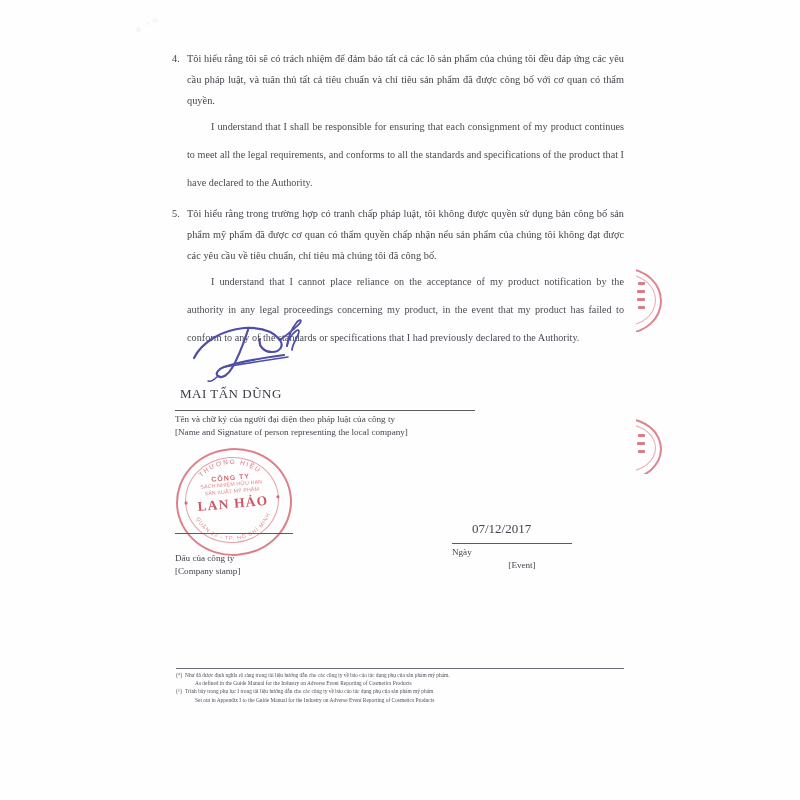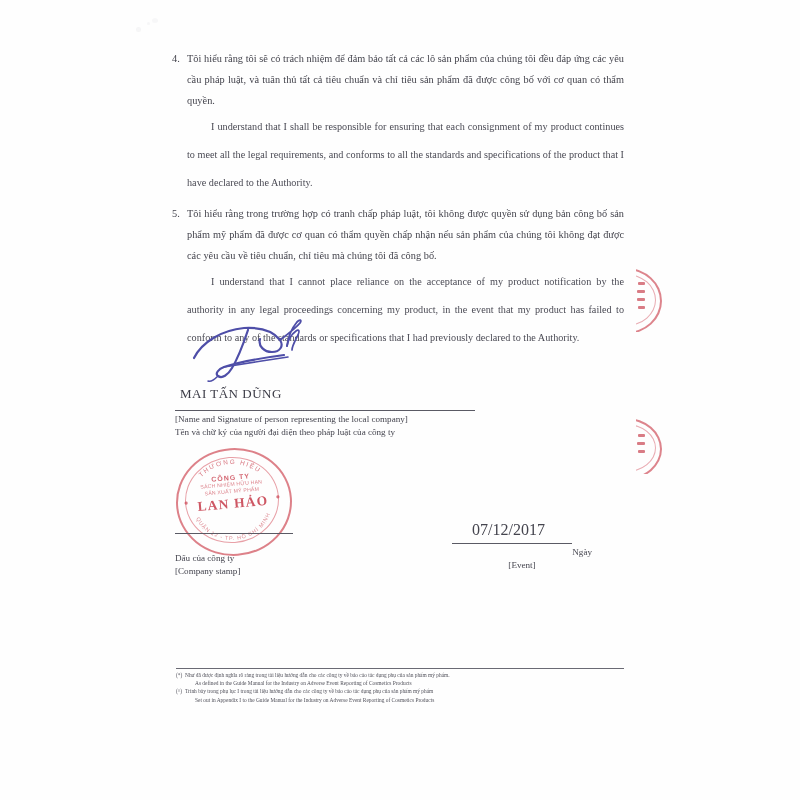--- a/index.html
+++ b/index.html
@@ -192,21 +192,21 @@
     left: 175px;
     top: 552px;
     width: 160px;
   }
 
   
   #date-value {
     position: absolute;
     left: 472px;
     top: 521px;
-    font-size: 16px;
+    font-size: 13px;
     color: #44444e;
   }
   #date-rule {
     position: absolute;
     left: 452px;
     top: 543px;
     width: 120px;
     height: 1px;
     background: #5a5a64;
   }
@@ -317,22 +317,22 @@
         <path d="M36 53 C54 50, 80 46, 100 43" stroke-width="1.6"></path>
         <path d="M30 62 C26 66, 22 68, 20 67" stroke-width="1.5"></path>
       </g>
     </svg>
 
     <div id="signer-name">MAI TẤN DŨNG</div>
 
     <div id="sig-rule"></div>
 
     <div id="sig-caption">
+      <div class="cap-line">Tên và chữ ký của người đại diện theo pháp luật của công ty</div>
       <div class="cap-line">[Name and Signature of person representing the local company]</div>
-      <div class="cap-line">Tên và chữ ký của người đại diện theo pháp luật của công ty</div>
     </div>
   </div>
 
   <div id="company-stamp">
     <div class="stamp-ring-outer"></div>
     <div class="stamp-ring-inner"></div>
 
     <svg class="stamp-arc-text" viewBox="0 0 112 104">
       <defs>
         <path id="arcTop" d="M 14 56 A 42 40 0 0 1 98 56"></path>
@@ -358,21 +358,21 @@
 
   <div id="stamp-rule"></div>
   <div id="stamp-caption">
     <div class="cap-line">Dấu của công ty</div>
     <div class="cap-line">[Company stamp]</div>
   </div>
 
   <div id="date-value">07/12/2017</div>
   <div id="date-rule"></div>
   <div id="date-caption">
-    <div class="cap-line" style="text-align:right;">Ngày</div>
+    <div class="cap-line" style="text-align:left;">Ngày</div>
     <div class="cap-line" style="text-align:center;">[Event]</div>
   </div>
 
   <div class="edge-seal" style="left:636px;top:268px;width:26px;height:64px;">
     <div class="arc" style="left:-46px;top:0px;width:68px;height:62px;"></div>
     <div class="arc2" style="left:-40px;top:6px;width:58px;height:50px;"></div>
     <div class="seal-dash" style="left:2px;top:14px;width:7px;height:3px;"></div>
     <div class="seal-dash" style="left:1px;top:22px;width:8px;height:3px;"></div>
     <div class="seal-dash" style="left:1px;top:30px;width:8px;height:3px;"></div>
     <div class="seal-dash" style="left:2px;top:38px;width:7px;height:3px;"></div>

